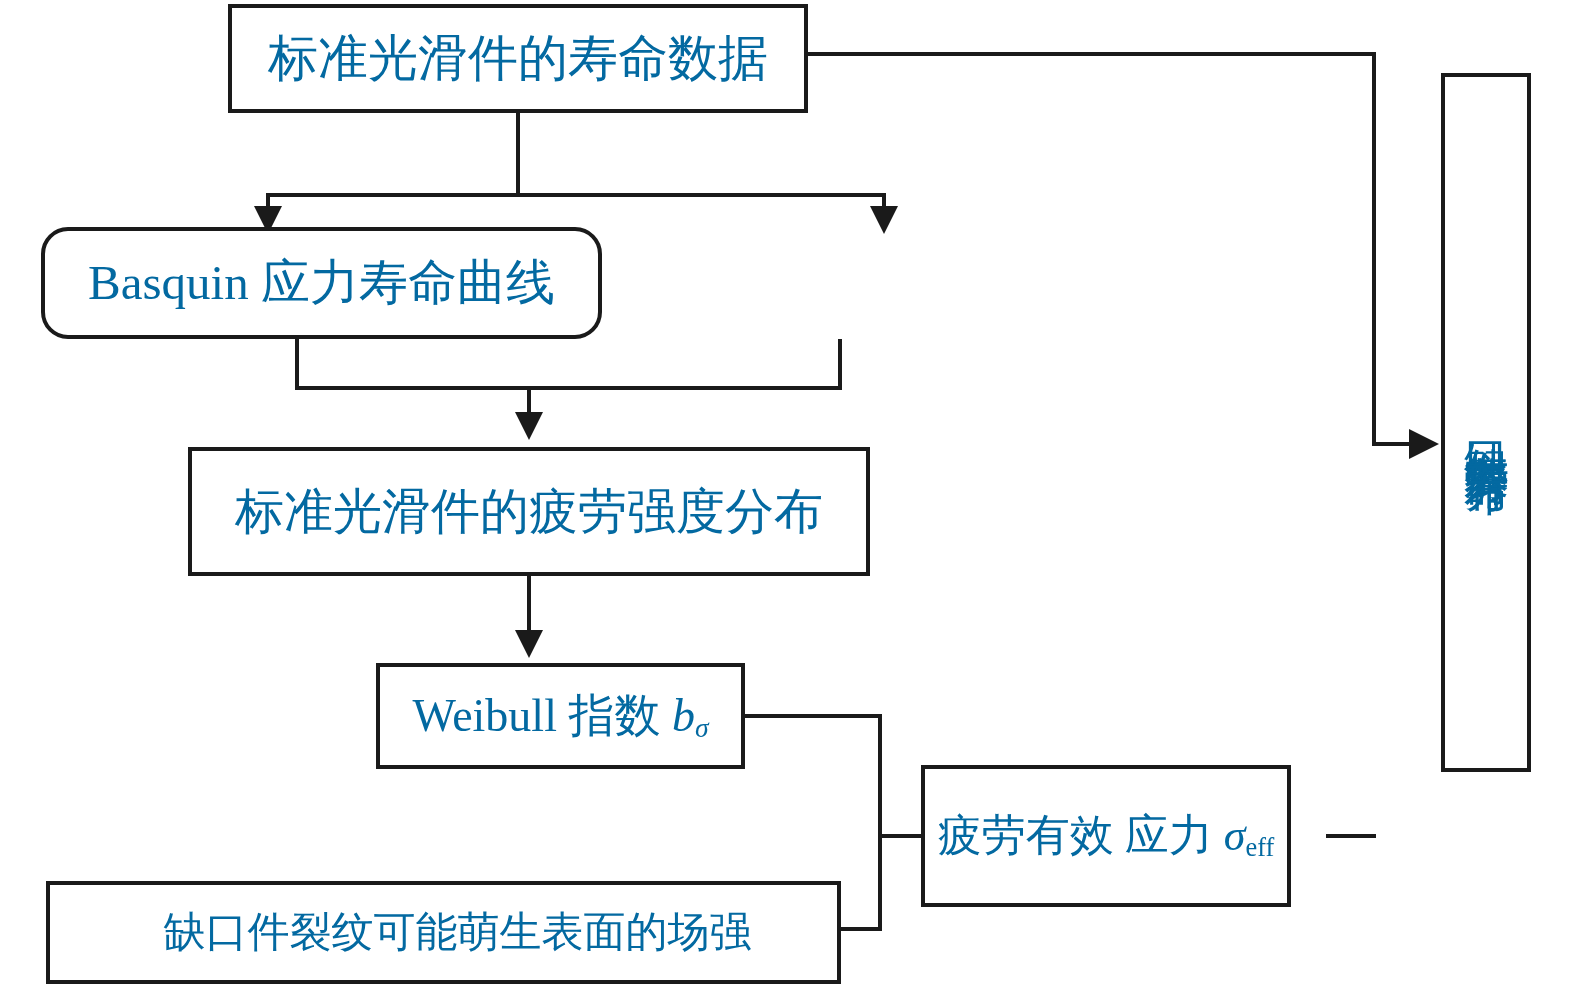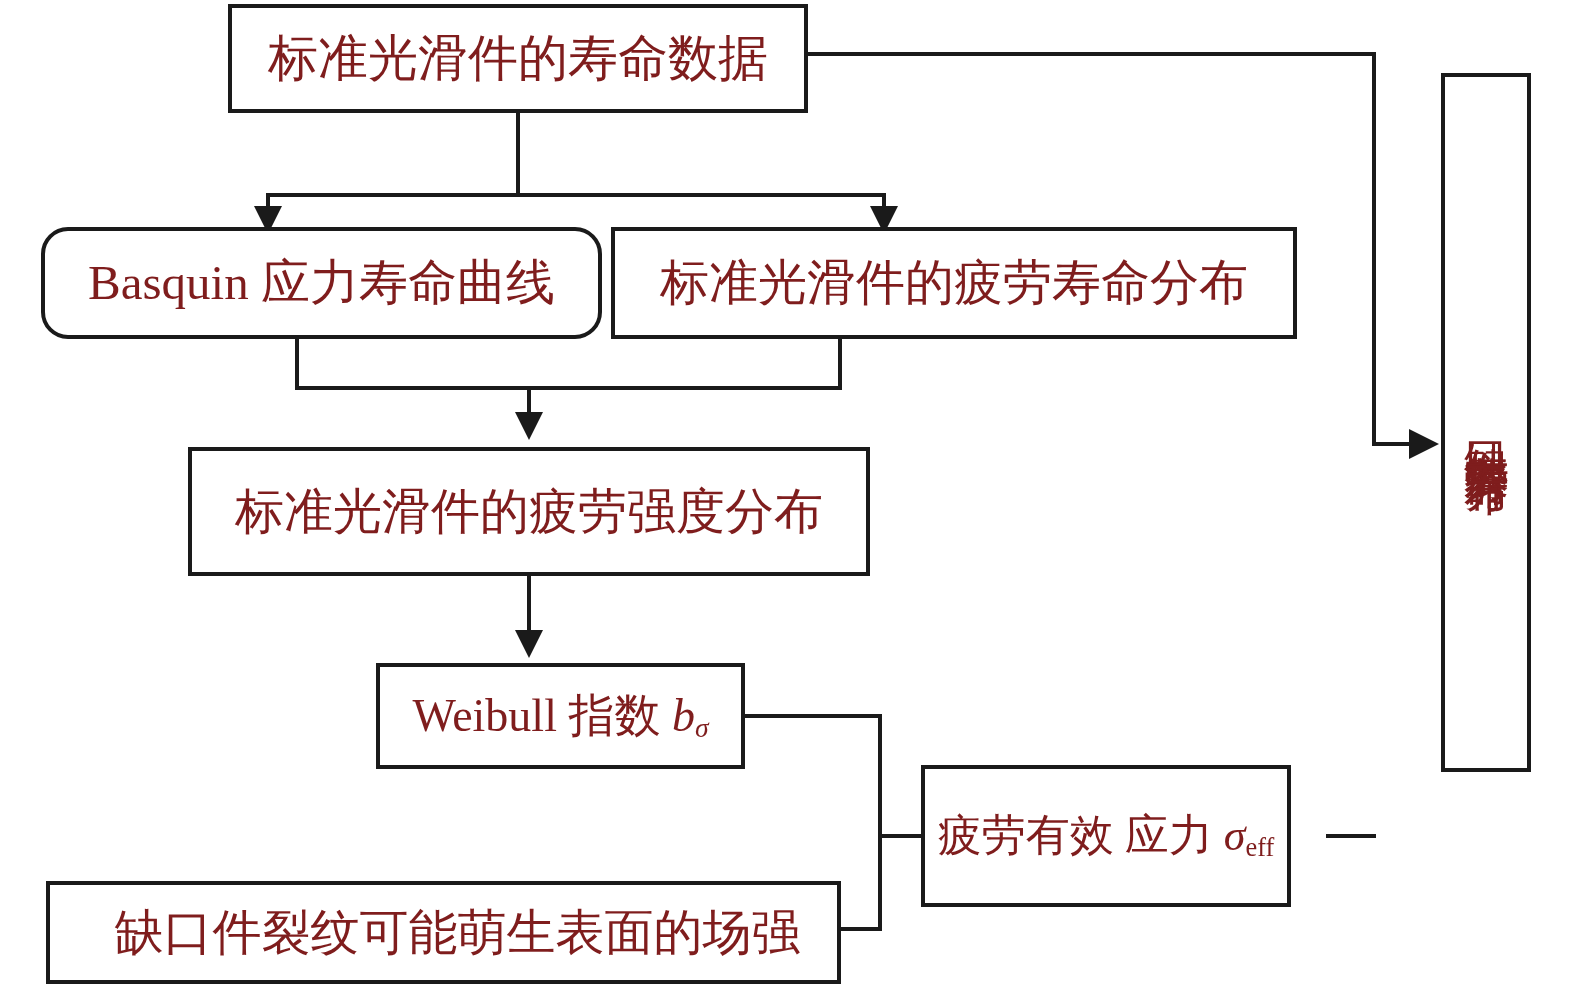--- a/index.html
+++ b/index.html
@@ -20,36 +20,36 @@
   }
   .node {
     position: absolute;
     box-sizing: border-box;
     border: 4px solid #1a1a1a;
     background: #ffffff;
     display: flex;
     align-items: center;
     justify-content: center;
     text-align: center;
-    color: #7f1d1d;
+    color: #0369a1;
     line-height: 1.22;
     z-index: 3;
     white-space: nowrap;
   }
   .node .txt {
     display: block;
     padding: 0 6px;
   }
   
   #node-life-data      { left: 228px;  top: 4px;   width: 580px;  height: 109px; font-size: 50px; }
   #node-basquin        { left: 41px;   top: 227px; width: 561px;  height: 112px; font-size: 49px; border-radius: 27px; }
   #node-life-dist      { left: 611px;  top: 227px; width: 686px;  height: 112px; font-size: 49px; }
   #node-strength-dist  { left: 188px;  top: 447px; width: 682px;  height: 129px; font-size: 49px; }
   #node-weibull        { left: 376px;  top: 663px; width: 369px;  height: 106px; font-size: 46px; }
-  #node-field-strength { left: 46px;   top: 881px; width: 795px;  height: 103px; font-size: 49px; padding-left: 28px; }
+  #node-field-strength { left: 46px;   top: 881px; width: 795px;  height: 103px; font-size: 42px; padding-left: 28px; }
   #node-eff-stress     { left: 921px;  top: 765px; width: 370px;  height: 142px; font-size: 44px; }
   #node-notched-life   { left: 1441px; top: 73px;  width: 90px;   height: 699px; font-size: 45px;
                          writing-mode: vertical-rl; text-orientation: upright; letter-spacing: 4px; }
 
   
   .hline, .vline {
     position: absolute;
     background: #1a1a1a;
     z-index: 1;
   }
@@ -124,23 +124,20 @@
   <div class="hline" style="left:1326px; top:834px; width:50px;"></div>
 
   <div class="node" id="node-life-data">
     <span class="txt">标准光滑件的寿命数据</span>
   </div>
 
   <div class="node" id="node-basquin">
     <span class="txt">Basquin 应力寿命曲线</span>
   </div>
 
-  <div class="node" id="node-life-dist">
-    <span class="txt">标准光滑件的疲劳寿命分布</span>
-  </div>
 
   <div class="node" id="node-weibull">
     <span class="txt"><span>Weibull 指数 </span><span class="mi">b</span><sub class="sig">σ</sub></span>
   </div>
 
   <div class="node" id="node-strength-dist">
     <span class="txt">标准光滑件的疲劳强度分布</span>
   </div>
 
   <div class="node" id="node-field-strength">

